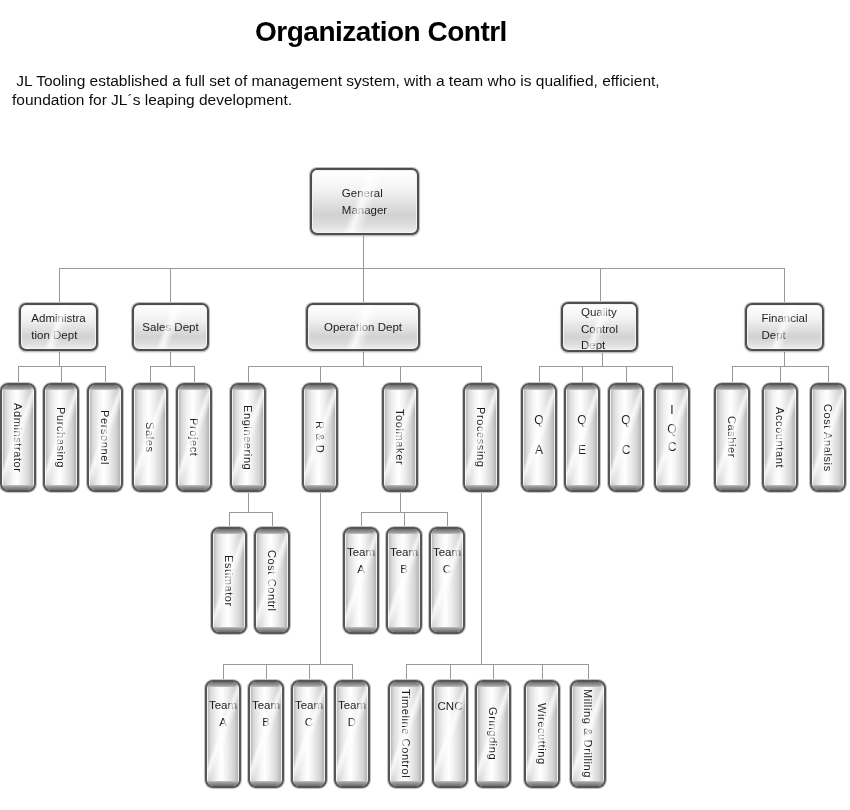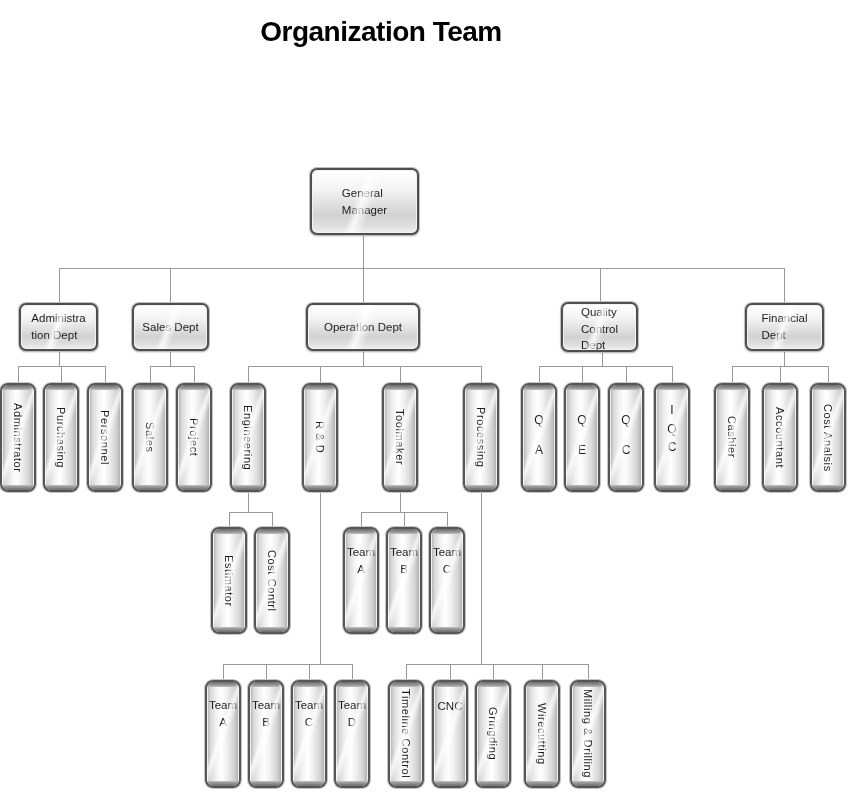--- a/index.html
+++ b/index.html
@@ -53,23 +53,25 @@
   .stack{align-items:flex-start;}
   .stack .txt{width:100%;text-align:center;}
   .qstack .txt{padding-top:20px;line-height:2.5;font-size:12px;}
   .s3 .txt{padding-top:16px;line-height:1.55;font-size:12px;}
   .team .txt{padding-top:15px;line-height:1.5;font-size:11.5px;}
   .cnc1 .txt{padding-top:18px;font-size:11.5px;}
 </style>
 </head>
 <body>
 
-<h1 class="page-title">Organization Team</h1>
+<h1 class="page-title">Organization Contrl</h1>
 
 <div class="intro">
+  <div> JL Tooling established a full set of management system, with a team who is qualified, efficient,</div>
+  <div>foundation for JL´s leaping development.</div>
 </div>
 
 <div class="chart" id="chart">
     <div class="line" style="left: 363px; top: 235px; width: 1px; height: 68px;"></div>
     <div class="line" style="left: 59px; top: 268px; width: 726px; height: 1px;"></div>
     <div class="line" style="left: 59px; top: 268px; width: 1px; height: 35px;"></div>
     <div class="line" style="left: 170px; top: 268px; width: 1px; height: 35px;"></div>
     <div class="line" style="left: 600px; top: 268px; width: 1px; height: 34px;"></div>
     <div class="line" style="left: 784px; top: 268px; width: 1px; height: 35px;"></div>
     <div class="line" style="left: 59px; top: 351px; width: 1px; height: 15px;"></div>

